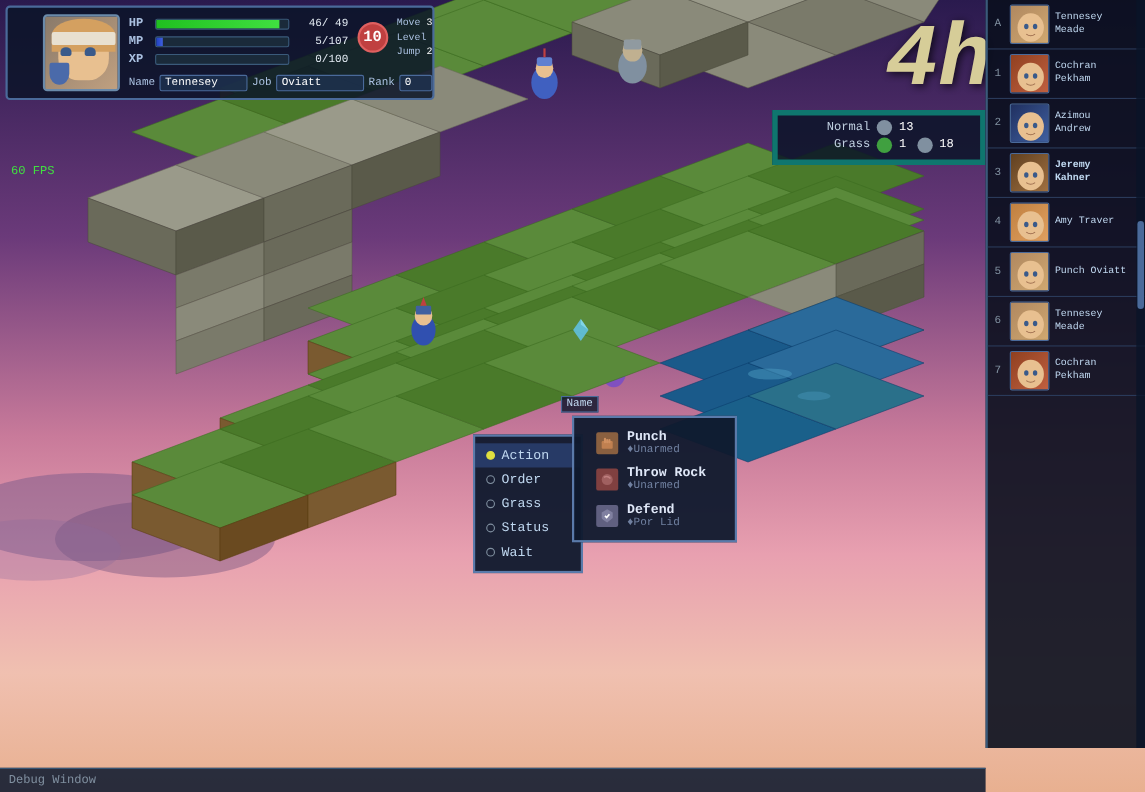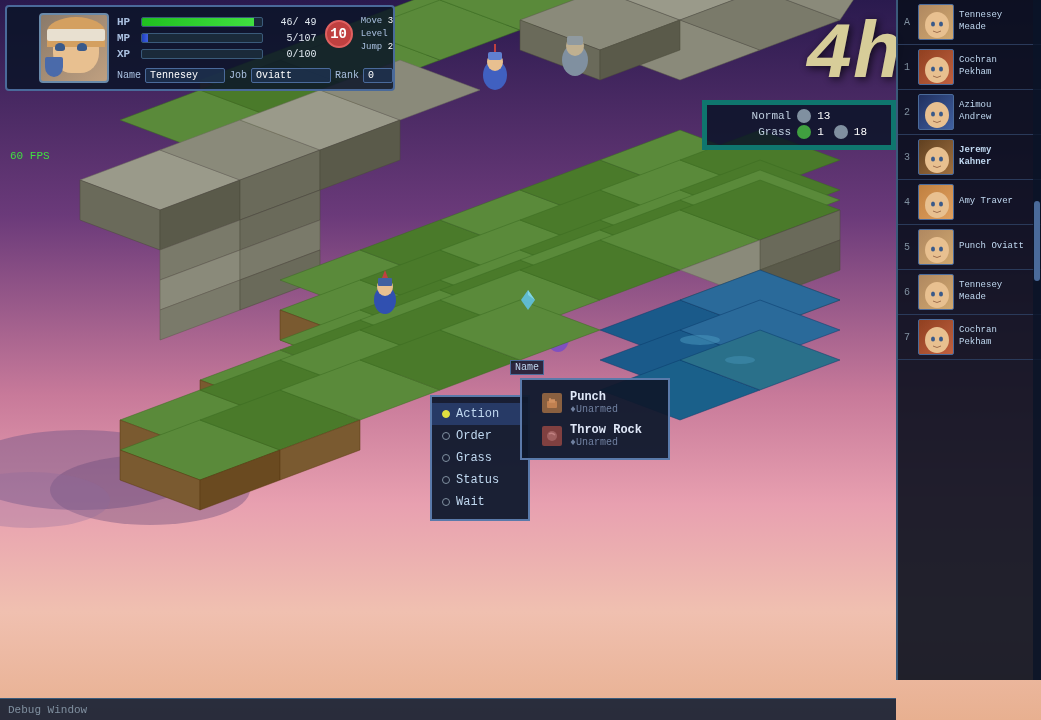--- a/index.html
+++ b/index.html
@@ -802,20 +802,32 @@
       <svg width="16" height="16" viewBox="0 0 16 16">
         <circle cx="8" cy="8" r="5" fill="#a06060"></circle>
         <path d="M5,6 Q8,4 11,7" stroke="#c08080" stroke-width="1.5" fill="none"></path>
       </svg>
     </div>
     <div class="skill-info">
       <span class="skill-name">Throw Rock</span>
       <span class="skill-sub">♦Unarmed</span>
     </div>
   </div>
+  <div class="skill-item">
+    <div class="skill-icon skill-icon-defend">
+      <svg width="16" height="16" viewBox="0 0 16 16">
+        <path d="M8,2 L13,5 L13,10 Q8,14 8,14 Q3,11 3,10 L3,5 Z" fill="#8080a0" stroke="#6060808" stroke-width="0.5"></path>
+        <path d="M6,8 L7.5,9.5 L10,6.5" stroke="#ffffff" stroke-width="1.5" fill="none"></path>
+      </svg>
+    </div>
+    <div class="skill-info">
+      <span class="skill-name">Defend</span>
+      <span class="skill-sub">♦Por Lid</span>
+    </div>
+  </div>
 </div>
 
 <div id="party-panel">
   <div id="party-list">
 
   <div class="party-card">
         <span class="party-num">A</span>
         <div class="party-avatar av-0"><svg width="36" height="36" viewBox="0 0 36 36">
     <ellipse cx="18" cy="20" rx="12" ry="13" fill="#e8c090"></ellipse>
     <ellipse cx="14" cy="19" rx="2" ry="2.5" fill="#3a5a8a"></ellipse>

